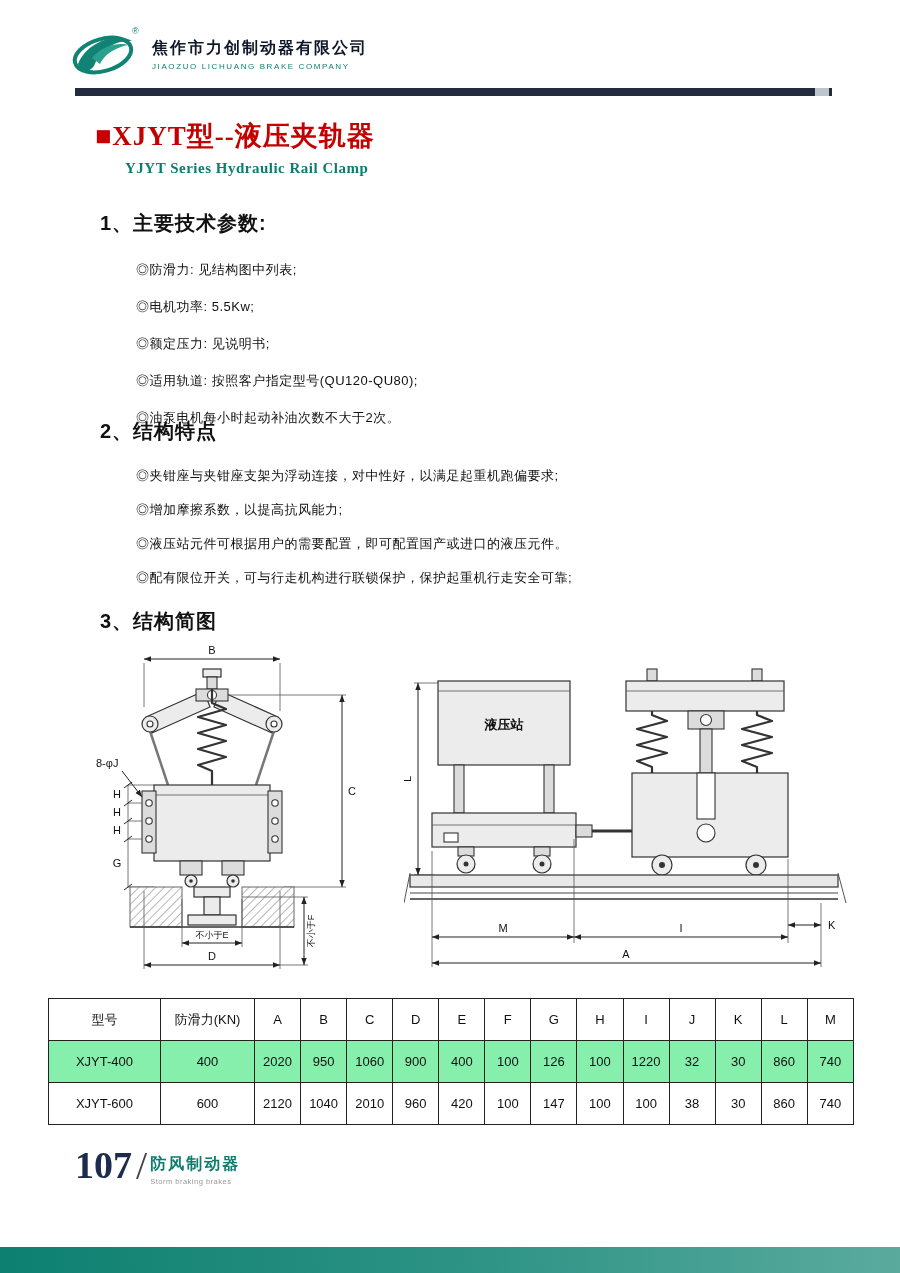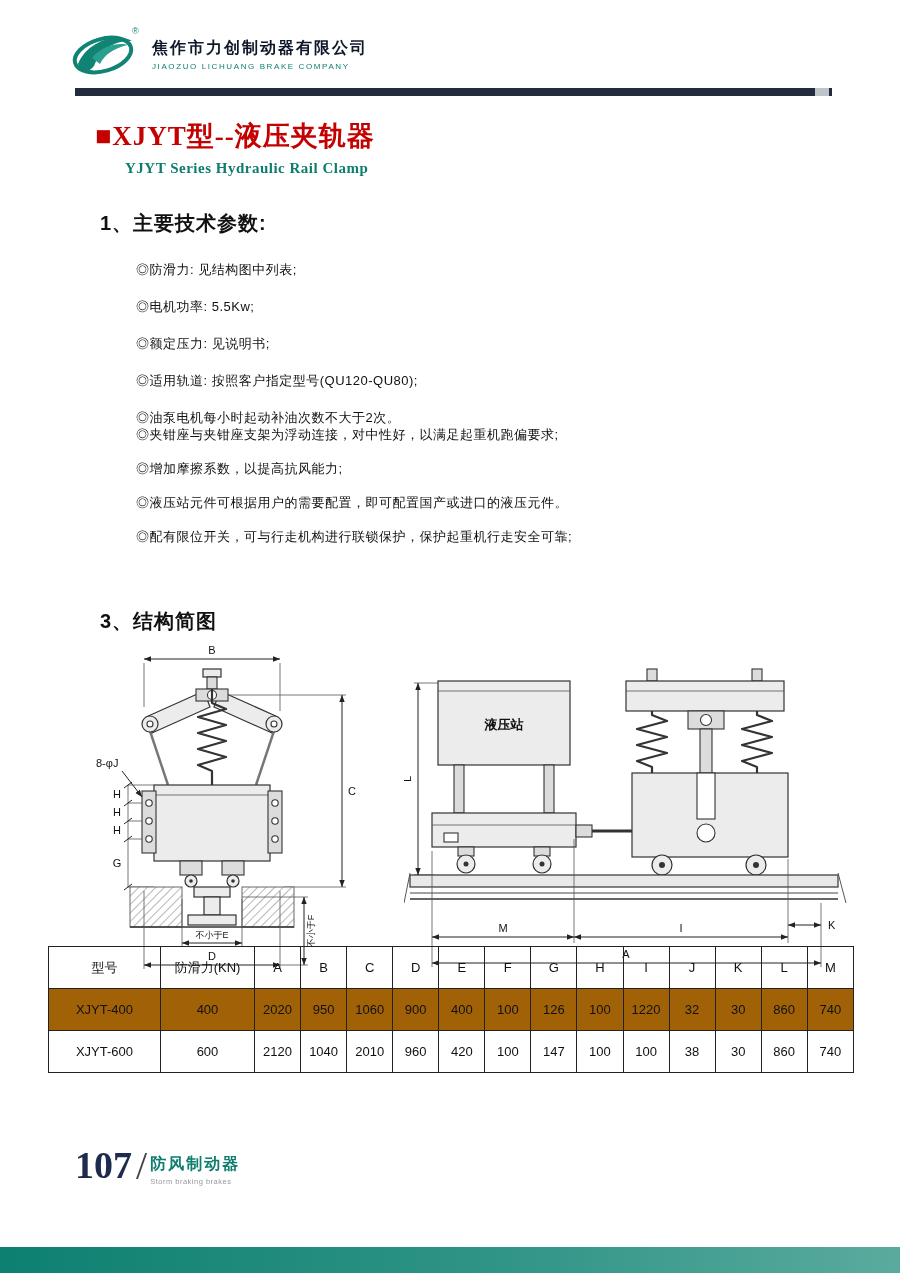--- a/index.html
+++ b/index.html
@@ -44,29 +44,29 @@
   .spring { fill:none; stroke:#333; stroke-width:2.2; stroke-linejoin:round; }
   .ext { stroke:#555; stroke-width:.8; fill:none; }
   .dim { stroke:#222; stroke-width:1; fill:none; }
   .tick { stroke:#222; stroke-width:1; }
   .railhead { fill:#e9e9e9; stroke:#333; stroke-width:1.2; }
   .dl  { font-size:11px; fill:#111; }
   .dls { font-size:9px;  fill:#111; }
   .cjk { font-size:13px; font-weight:bold; fill:#111; }
 
   
-  .spec-table { position:absolute; top:946px; left:48px; width:690px; }
+  .spec-table { position:absolute; top:998px; left:48px; width:690px; }
   .spec-table table { width:806px; border-collapse:collapse; table-layout:fixed; }
   .spec-table th, .spec-table td {
     border:1px solid #222; height:41px; text-align:center; vertical-align:middle;
     font-size:13px; font-weight:normal; padding:0; overflow:hidden;
   }
   .spec-table col.c-model { width:112px; }
   .spec-table col.c-force { width:94px; }
-  .spec-table tr.shaded td { background:#a16207; }
+  .spec-table tr.shaded td { background:#86efac; }
 
   
   .footer { position:absolute; top:1146px; left:75px; display:flex; align-items:flex-start; }
   .page-num { font-family:"Liberation Serif", serif; font-size:38px; font-weight:bold; color:#1d2b4d; line-height:1; }
   .footer-slash { font-family:"Liberation Serif", serif; font-size:40px; color:#444; line-height:1; margin:0 3px 0 4px; }
   .footer-labels { display:flex; flex-direction:column; margin-top:8px; }
   .footer-cn { color:#0e7d6e; font-weight:bold; font-size:16px; letter-spacing:2px; }
   .footer-en { color:#999; font-size:7.5px; letter-spacing:.5px; margin-top:2px; }
   .bottombar { position:absolute; left:0; bottom:0; width:900px; height:26px;
     background:linear-gradient(90deg,#0d8071,#2f9486 55%,#5aab9e); }
@@ -98,20 +98,21 @@
 <div class="sec sec1">
   <div class="sec-heading">1、主要技术参数:</div>
   <div class="item">◎防滑力: 见结构图中列表;</div>
   <div class="item">◎电机功率: 5.5Kw;</div>
   <div class="item">◎额定压力: 见说明书;</div>
   <div class="item">◎适用轨道: 按照客户指定型号(QU120-QU80);</div>
   <div class="item">◎油泵电机每小时起动补油次数不大于2次。</div>
 </div>
 
 <div class="sec sec2">
+  <div class="sec-heading">2、结构特点</div>
   <div class="item">◎夹钳座与夹钳座支架为浮动连接，对中性好，以满足起重机跑偏要求;</div>
   <div class="item">◎增加摩擦系数，以提高抗风能力;</div>
   <div class="item">◎液压站元件可根据用户的需要配置，即可配置国产或进口的液压元件。</div>
   <div class="item">◎配有限位开关，可与行走机构进行联锁保护，保护起重机行走安全可靠;</div>
 </div>
 
 <div class="sec sec3">
   <div class="sec-heading">3、结构简图</div>
 </div>
 

